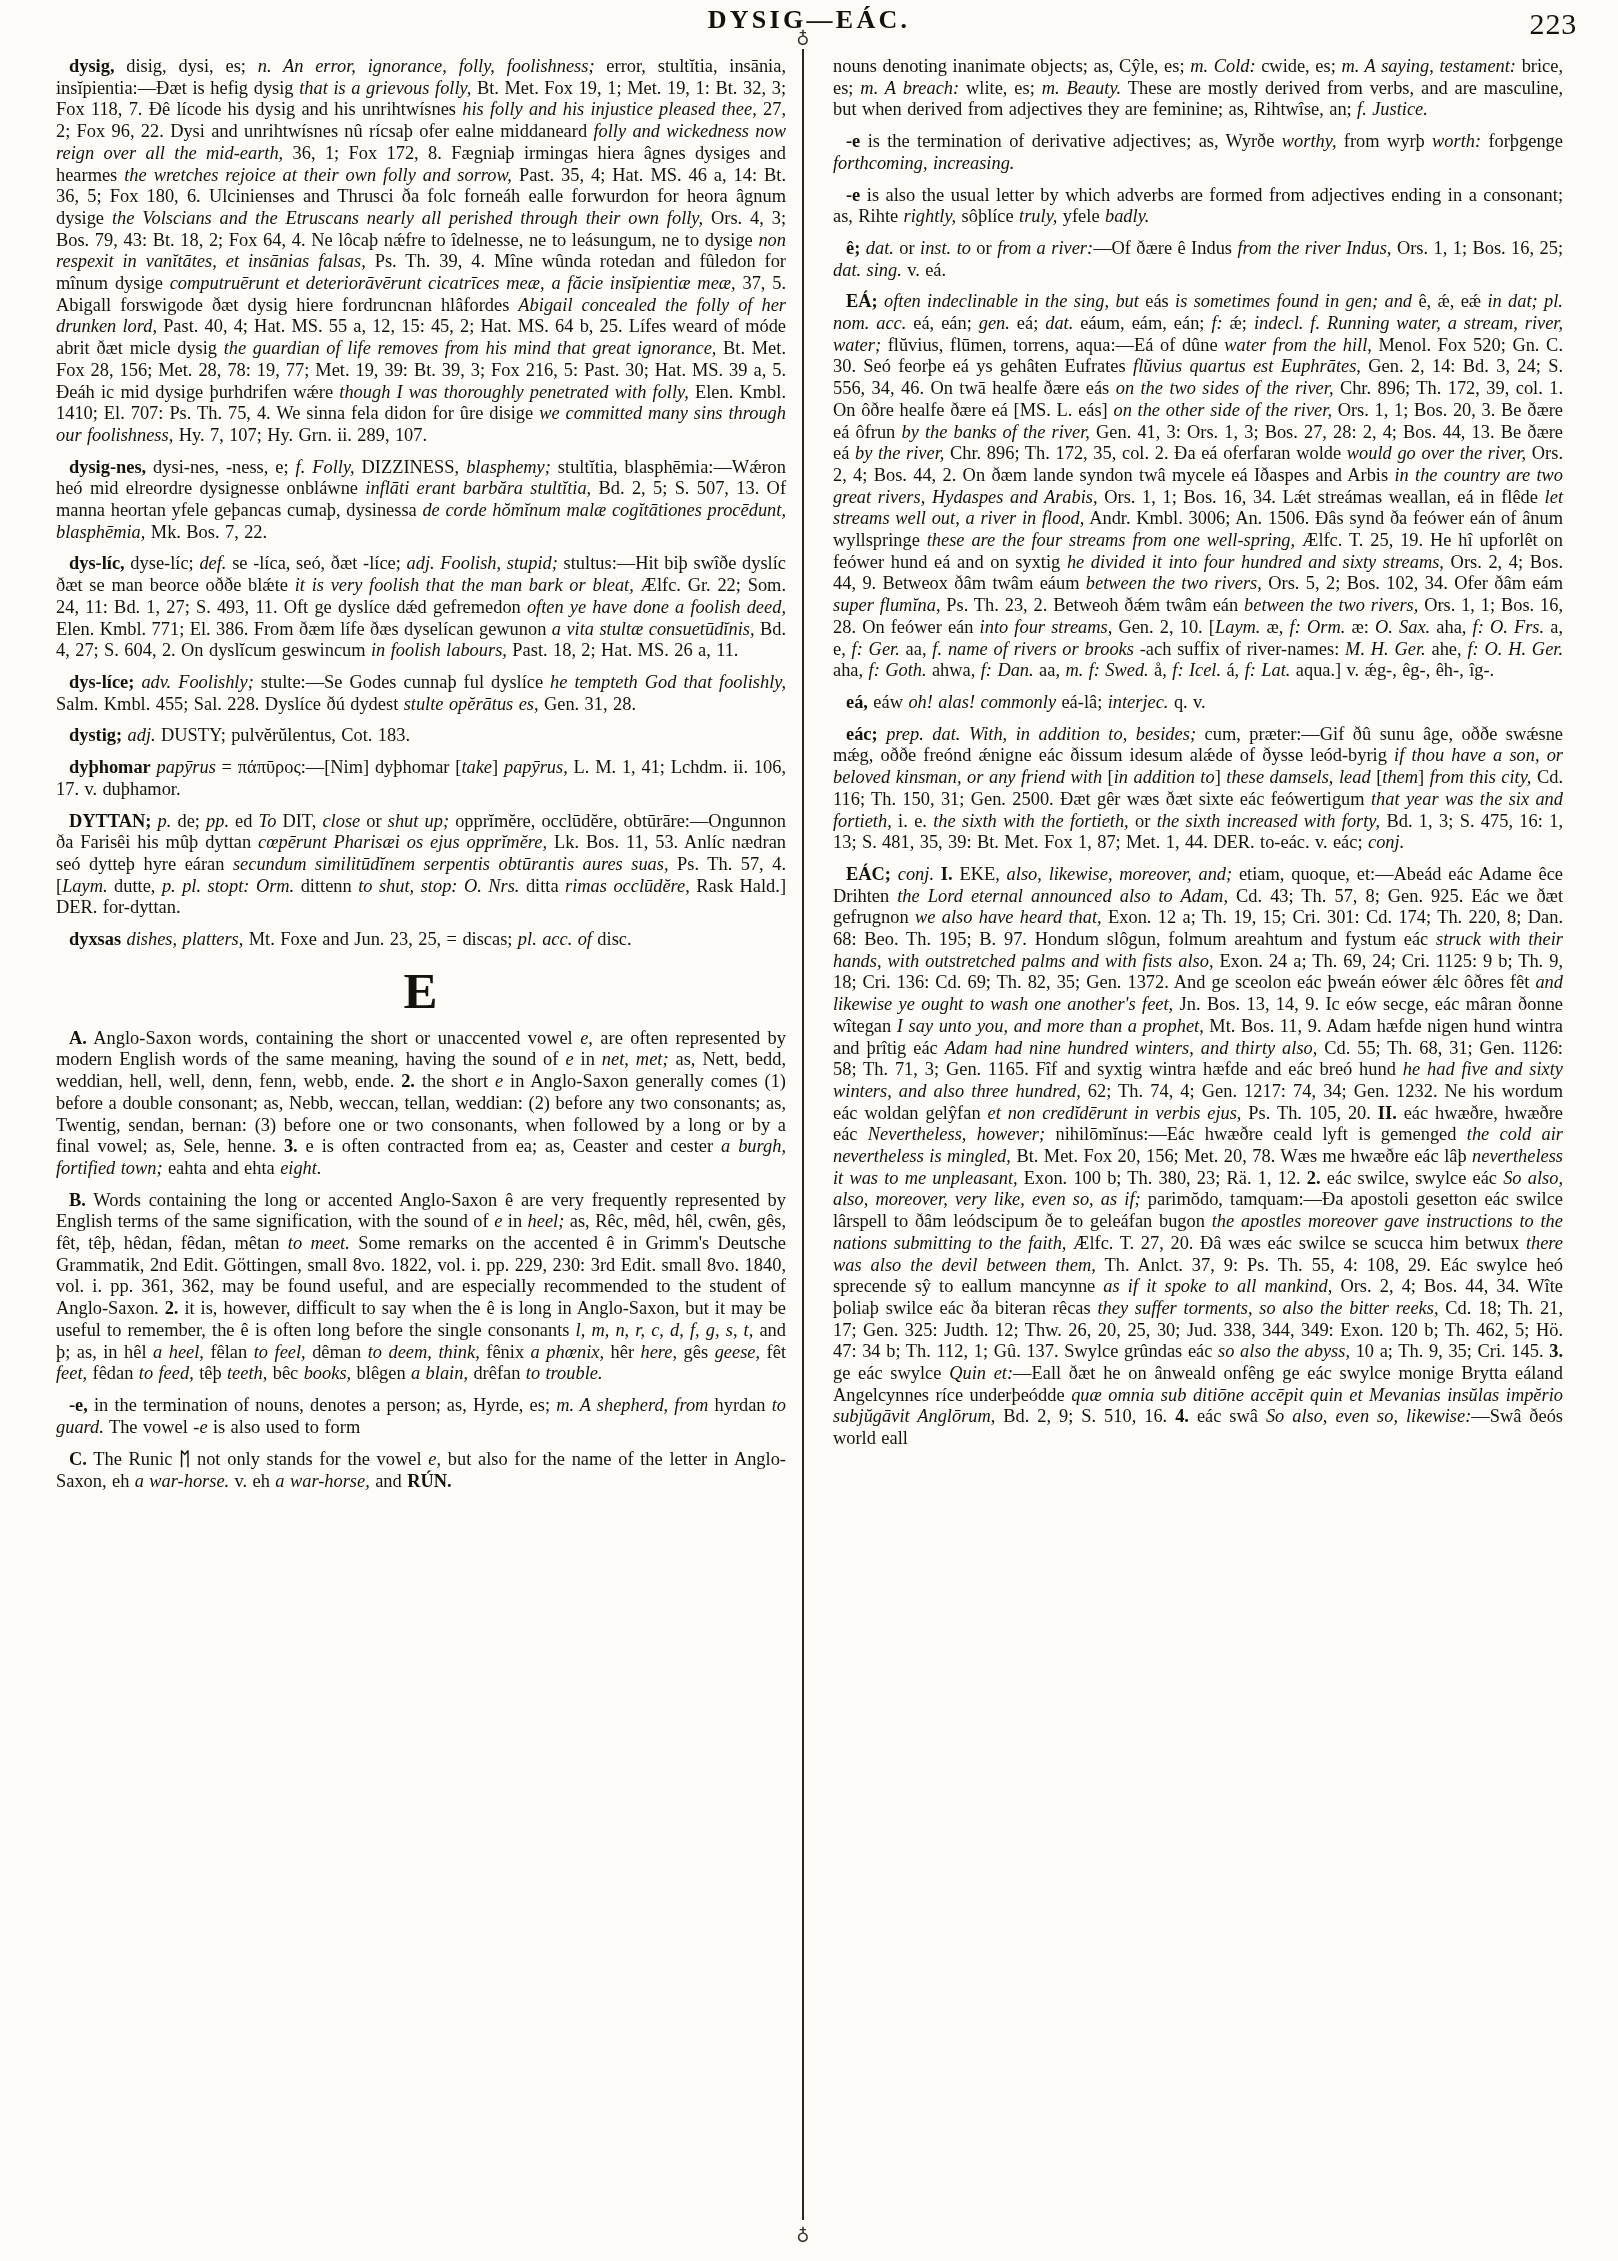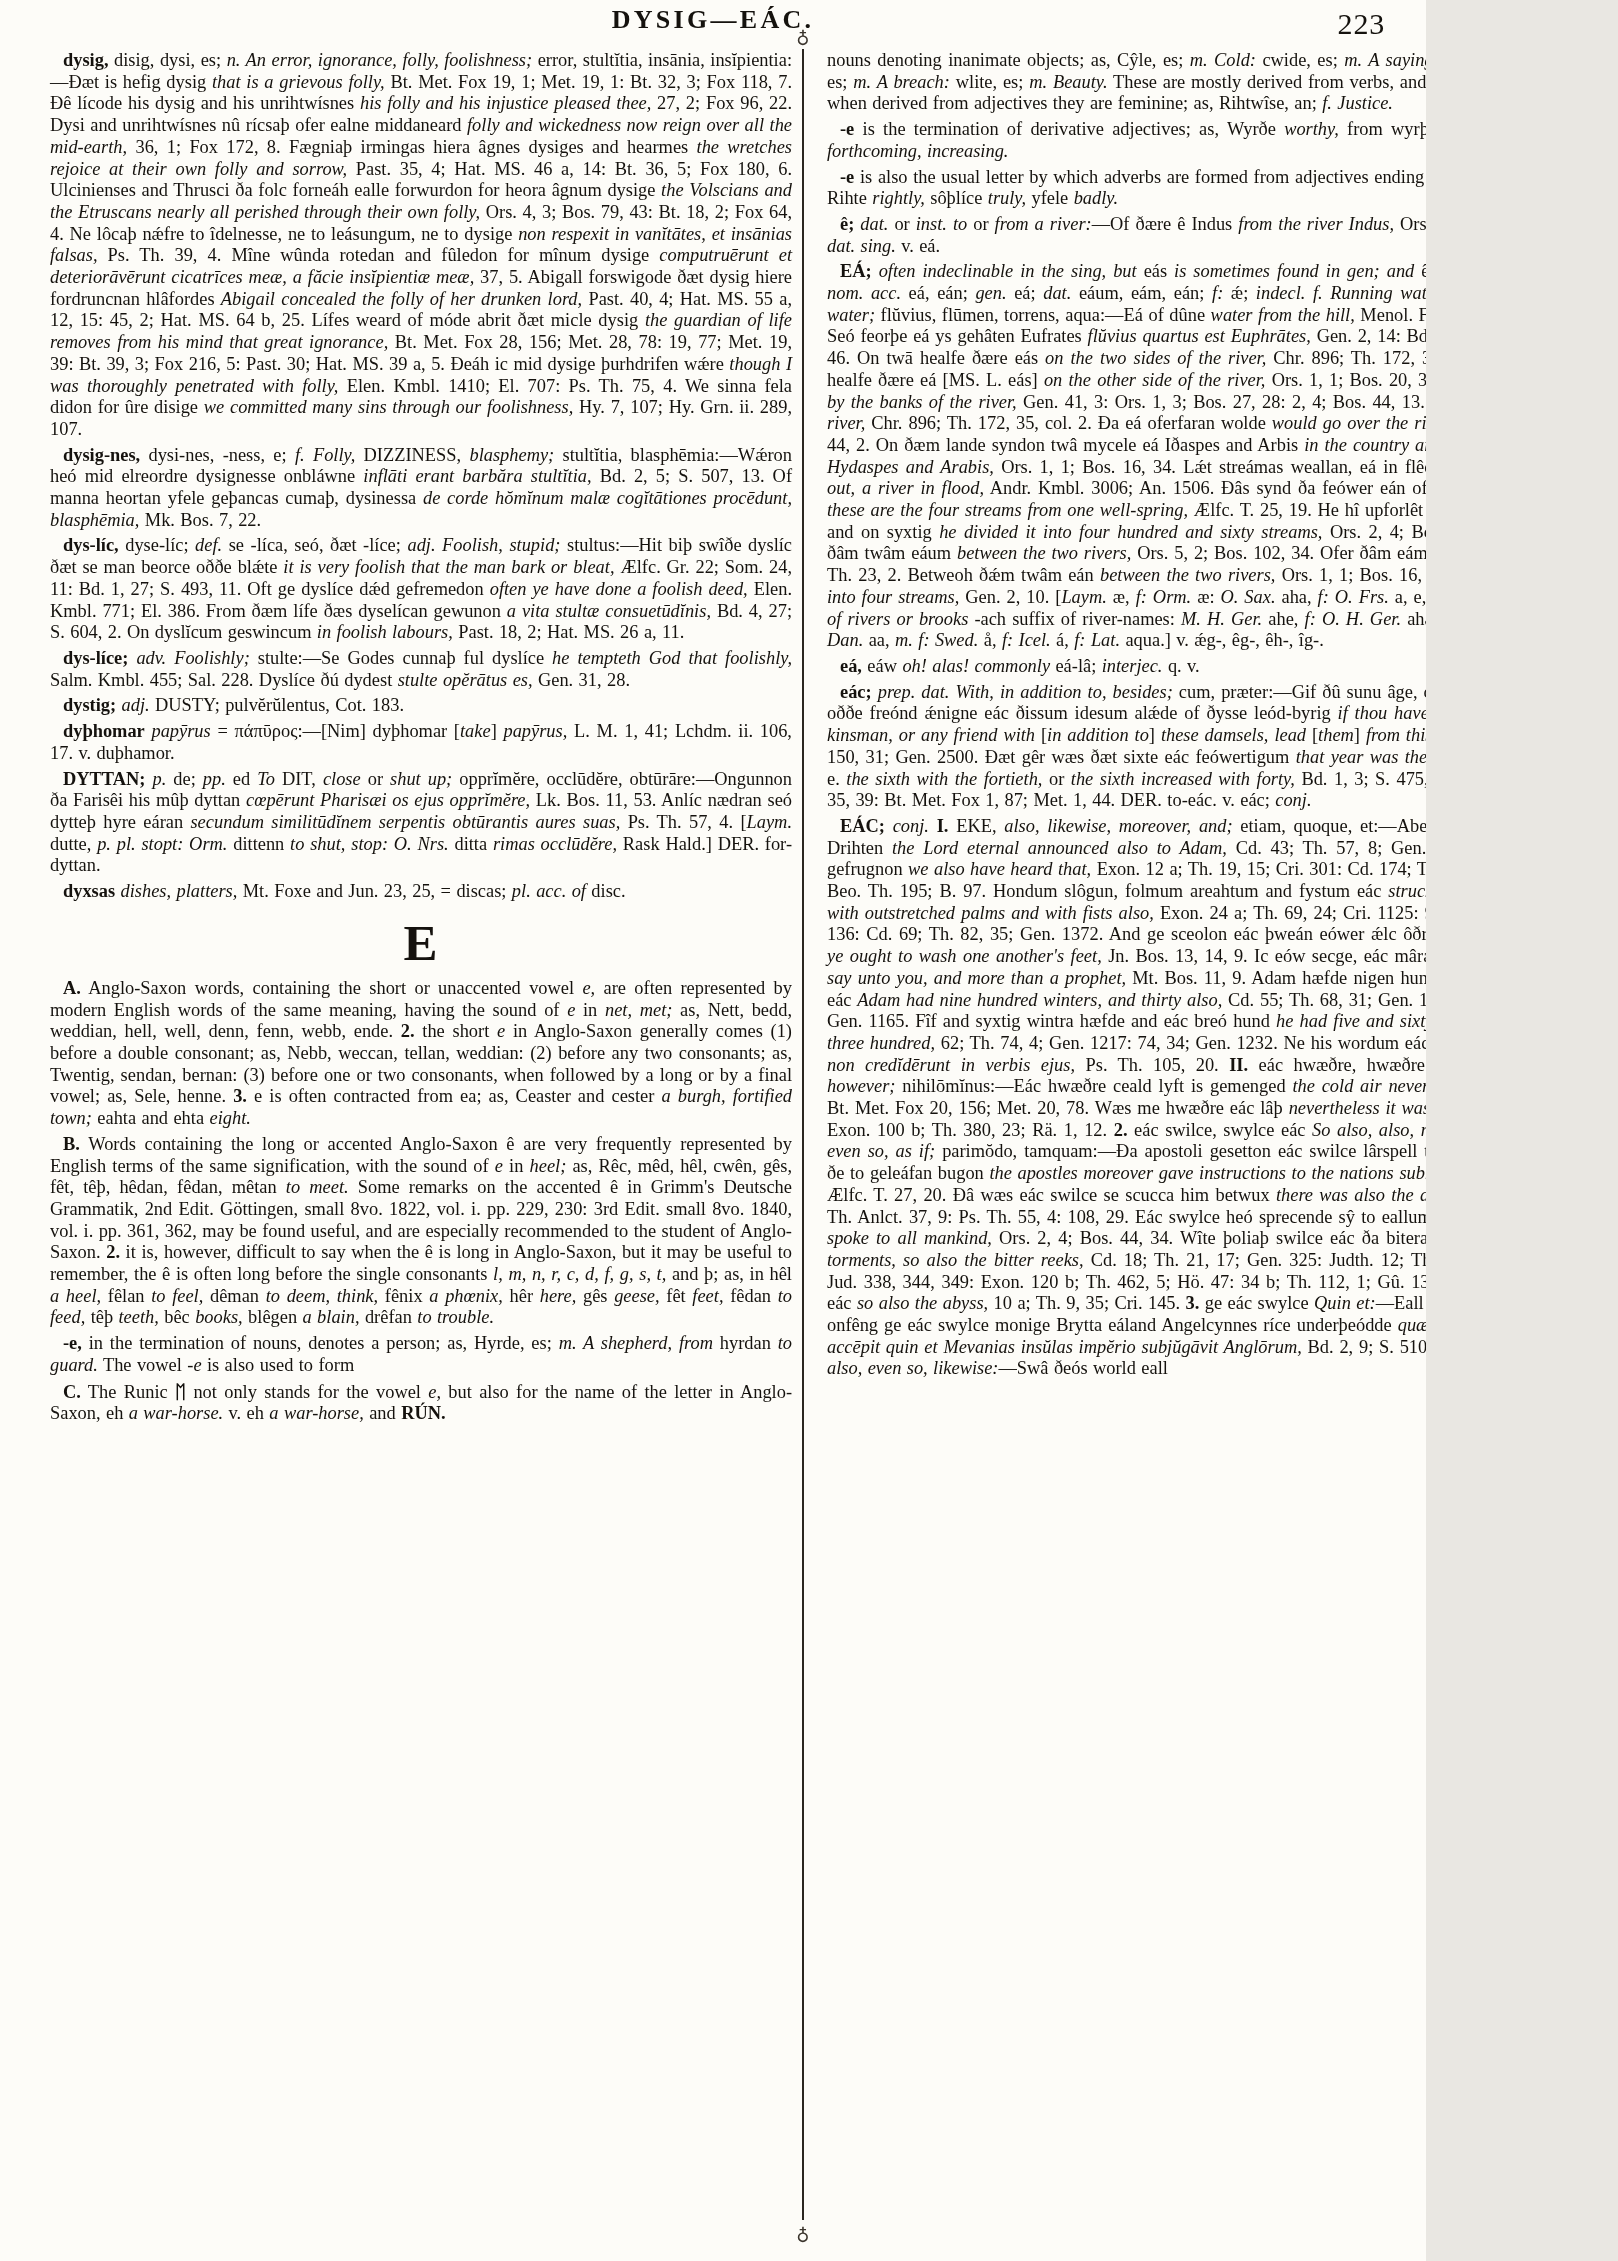--- a/index.html
+++ b/index.html
@@ -1,30 +1,30 @@
 <!DOCTYPE html>
 <html style="font-size:13px"><head>
 <meta charset="utf-8">
 <style>
   html,body{margin:0;padding:0;background:#e9e7e2;}
-  .page{position:relative;width:1426px;height:2261px;background:#fdfcf8;color:#15120e;
+  .page{position:relative;width:1618px;height:2261px;background:#fdfcf8;color:#15120e;
         font-family:"Liberation Serif","DejaVu Serif",serif;overflow:hidden;}
   .header-title{position:absolute;top:4.9px;left:0;width:100%;text-align:center;
         font-size:26px;font-weight:bold;letter-spacing:3.3px;}
   .page-number{position:absolute;top:6.6px;right:41px;font-size:30px;letter-spacing:0.8px;}
   .divider{position:absolute;left:802px;top:49px;width:1.6px;height:2171px;background:#2a2620;}
   .ornament{position:absolute;left:788px;width:29.5px;text-align:center;font-size:18px;color:#3a342c;
         font-family:"DejaVu Sans",sans-serif;}
   .ornament.top{top:28px;}
   .ornament.bottom{top:2225px;}
   .col{position:absolute;top:46px;width:750px;text-align:justify;
         font-size:18.4px;line-height:21.7px;word-spacing:0.8px;}
   .col.left{left:46px;}
   .col.right{left:823px;}
-  .col p{margin:4px;padding:0;text-indent:13px;}
+  .col p{margin:10px;padding:0;text-indent:13px;}
   .col p.cont{text-indent:0;}
   .col b{font-weight:bold;}
   .col i{font-style:italic;}
   .section-letter{text-align:center;font-size:51px;line-height:54px;font-weight:bold;
         margin:13px 0 8.2px 0;letter-spacing:0.8px;}
   .runic{font-family:"DejaVu Sans",sans-serif;font-weight:bold;}
 </style>
 </head>
 <body>
 

